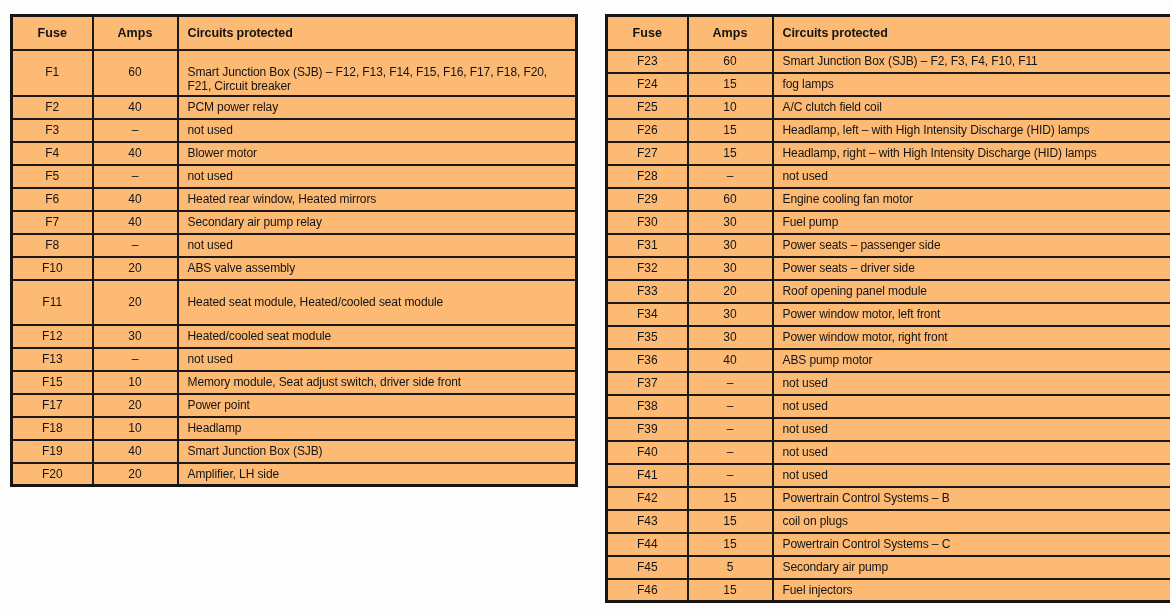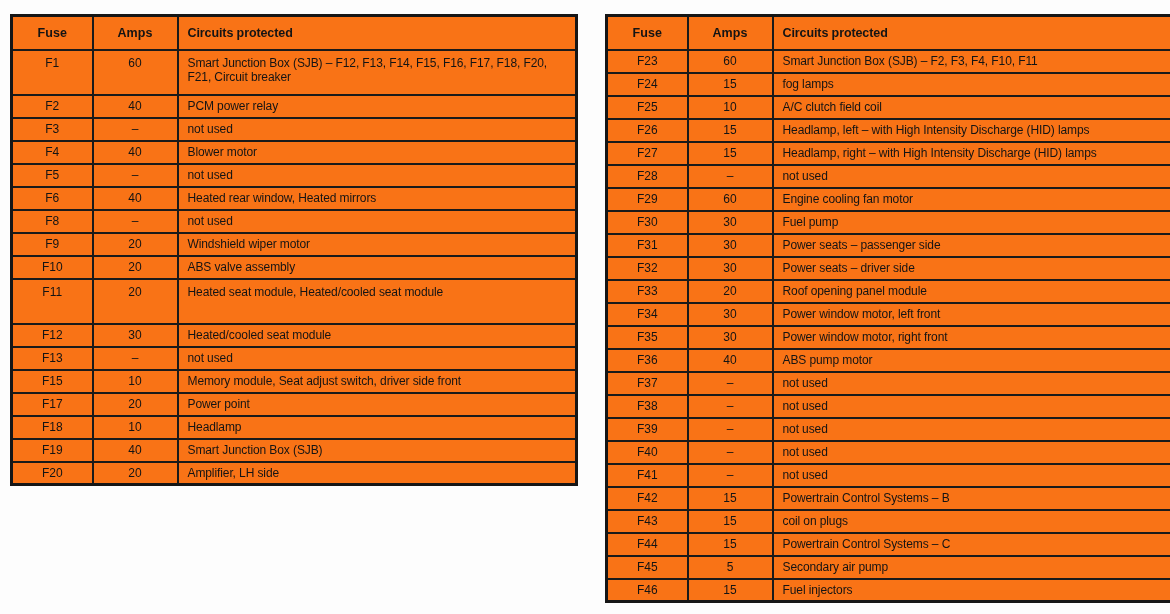--- a/index.html
+++ b/index.html
@@ -13,21 +13,21 @@
     overflow: hidden;
     position: relative;
     font-family: "Liberation Sans", sans-serif;
     color: #141414;
   }
   table.fuse-table {
     border-collapse: collapse;
     table-layout: fixed;
     position: absolute;
     top: 14px;
-    background: #f97316;
+    background: #fdba74;
     border: 3px solid #161616;
   }
   table.fuse-table.left  { left: 10px;  width: 568px; }
   table.fuse-table.right { left: 605px; width: 700px; }
   .fuse-table th, .fuse-table td {
     border: 2px solid #1a1a1a;
     box-sizing: border-box;
     overflow: hidden;
   }
   .fuse-table th {
@@ -47,21 +47,21 @@
   }
   .fuse-table th.circuits, .fuse-table td.circuits {
     text-align: left;
     padding-left: 9px;
     padding-right: 5px;
     letter-spacing: -0.1px;
   }
   .fuse-table tr.tall td {
     height: 45px;
     vertical-align: top;
-    padding-top: 5px;
+    padding-top: 14px;
     margin-top: 12px;
   }
   col.fuse { width: 81px; }
   col.amps { width: 85px; }
 </style>
 </head>
 <body>
 
 <div>
   <table class="fuse-table left">
@@ -102,28 +102,28 @@
           <td>F5</td>
           <td>–</td>
           <td class="circuits">not used</td>
         </tr>
         <tr>
           <td>F6</td>
           <td>40</td>
           <td class="circuits">Heated rear window, Heated mirrors</td>
         </tr>
         <tr>
+          <td>F7</td>
+          <td>40</td>
+          <td class="circuits">Secondary air pump relay</td>
+        </tr>
+        <tr>
           <td>F8</td>
           <td>–</td>
           <td class="circuits">not used</td>
-        </tr>
-        <tr>
-          <td>F9</td>
-          <td>20</td>
-          <td class="circuits">Windshield wiper motor</td>
         </tr>
         <tr>
           <td>F10</td>
           <td>20</td>
           <td class="circuits">ABS valve assembly</td>
         </tr>
         <tr class="tall">
           <td>F11</td>
           <td>20</td>
           <td class="circuits">Heated seat module, Heated/cooled seat module</td>

